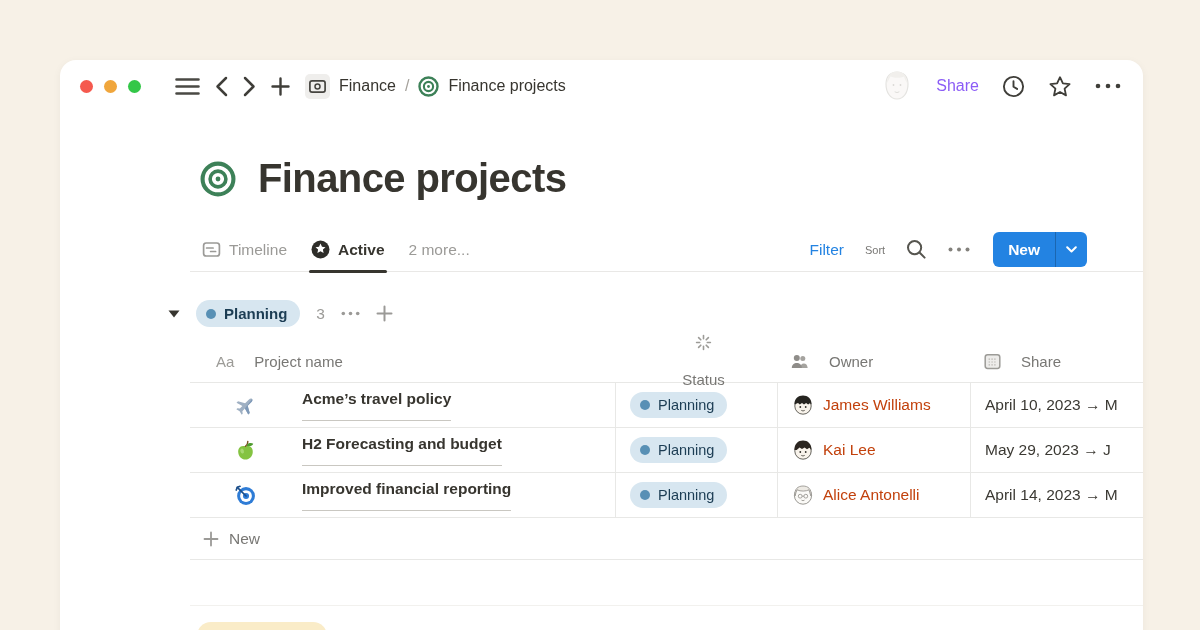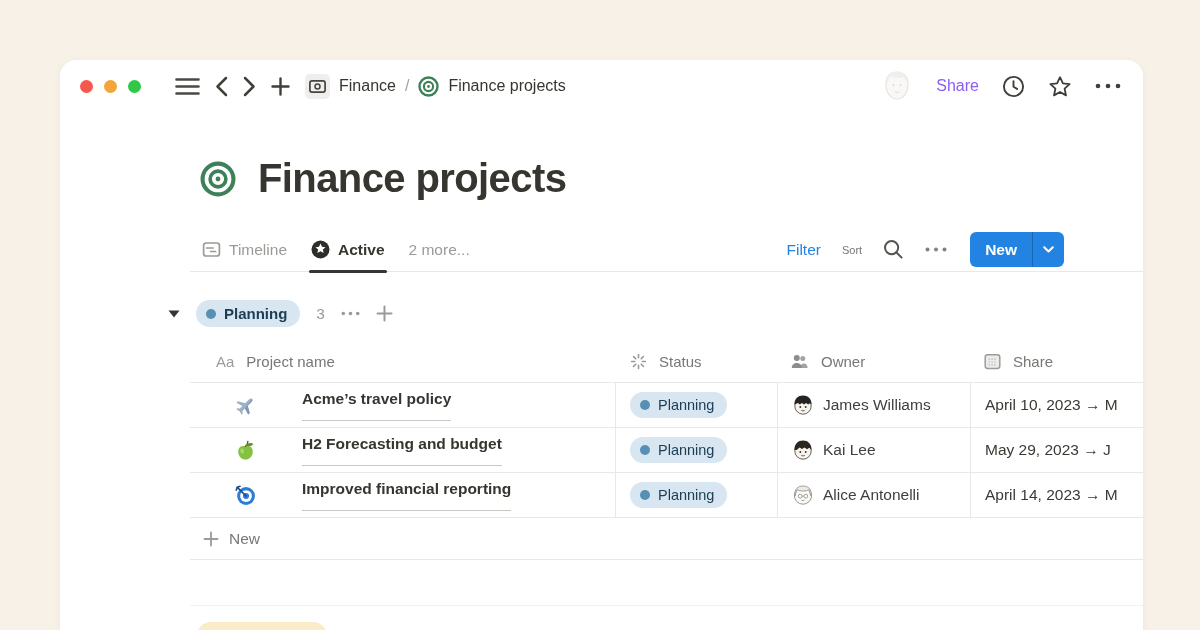--- a/index.html
+++ b/index.html
@@ -51,21 +51,21 @@
     display: flex; align-items: center; padding-left: 12px;
     border-bottom: 1px solid #E9E8E6;
   }
   .tabs { display: flex; align-items: center; gap: 24px; }
   .tab { display: flex; align-items: center; gap: 8px; font-size: 15.5px; color: #9B9A97; cursor: pointer; position: relative; height: 44px; }
   .tab.active { color: #37352F; font-weight: 700; }
   .tab.active::after {
     content: ""; position: absolute; left: -2px; right: -2px; bottom: -1.5px;
     height: 3px; background: #37352F; border-radius: 2px;
   }
-  .controls { margin-left: auto; margin-right: 79px; display: flex; align-items: center; gap: 21px; }
+  .controls { margin-left: auto; margin-right: 56px; display: flex; align-items: center; gap: 21px; }
   .filter-label { color: #2383E2; font-size: 15.5px; cursor: pointer; }
   .sort-label { color: #787774; font-size: 11px; cursor: pointer; }
   .new-btn {
     display: flex; align-items: stretch; background: #2383E2; border-radius: 6px;
     overflow: hidden; height: 35px; cursor: pointer; margin-left: 2px;
   }
   .new-btn-label { color: #fff; font-size: 15.5px; font-weight: 700; display: flex; align-items: center; padding: 0 15px; }
   .new-btn-divider { width: 1px; background: rgba(0,0,0,0.22); }
   .new-btn-caret { width: 31px; display: flex; align-items: center; justify-content: center; }
   
@@ -76,33 +76,33 @@
   .pill {
     display: inline-flex; align-items: center; gap: 8px;
     background: #D7E6F0; border-radius: 14px; height: 27px; padding: 0 13px 0 10px;
     color: #1C3D54; font-size: 15px; font-weight: 600;
   }
   .pill-dot { width: 10px; height: 10px; border-radius: 50%; background: #5890B5; }
   .group-count { color: #9B9A97; font-size: 15.5px; }
   
   .table { position: absolute; top: 280px; left: 130px; width: 1000px; }
   .thead { display: flex; height: 42px; align-items: center; color: #787774; font-size: 15px; }
-  .hcell { display: flex; align-items: center; gap: 12px; cursor: pointer; text-align: center; }
+  .hcell { display: flex; align-items: center; gap: 20px; cursor: pointer; text-align: center; }
   .aa-glyph { color: #9C9B97; font-size: 15px; }
   .col-name { width: 425px; padding-left: 26px; }
-  .col-status { width: 162px; padding-left: 15px; }
+  .col-status { width: 162px; padding-left: 15px; flex-direction: column; }
   .col-owner { width: 193px; padding-left: 14px; }
   .col-dates { width: 220px; padding-left: 14px; }
   .tbody { border-bottom: 1px solid #E8E8E6; }
   .trow { display: flex; height: 45px; border-top: 1px solid #E8E8E6; font-size: 15.5px; }
   .trow > div { display: flex; align-items: center; }
   .trow > div + div { border-left: 1px solid #E8E8E6; }
   .cell-name { width: 425px; padding-left: 45px; gap: 10px; cursor: pointer; }
   .cell-status { width: 162px; padding-left: 14px; cursor: pointer; }
-  .cell-owner { width: 193px; padding-left: 14px; gap: 9px; cursor: pointer; color: #404040; }
+  .cell-owner { width: 193px; padding-left: 14px; gap: 9px; cursor: pointer; color: #c2410c; }
   .cell-dates { width: 220px; padding-left: 14px; white-space: nowrap; cursor: pointer; color: #3B3933; }
   .row-title {
     font-weight: 700; color: #37352F;
     border-bottom: 1px solid #C9C7C1; padding-bottom: 12px; margin-left: 36px;
   }
   .status-pill { height: 26px; font-weight: 500; font-size: 14.5px; }
   .new-row {
     display: flex; align-items: center; gap: 10px; height: 42px;
     padding-left: 13px; color: #787774; font-size: 15.5px;
     border-bottom: 1px solid #E8E8E6; cursor: pointer;

